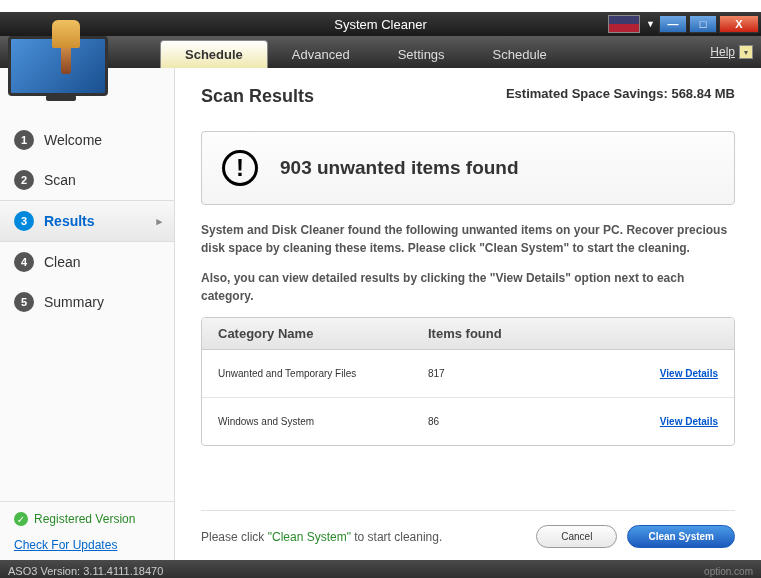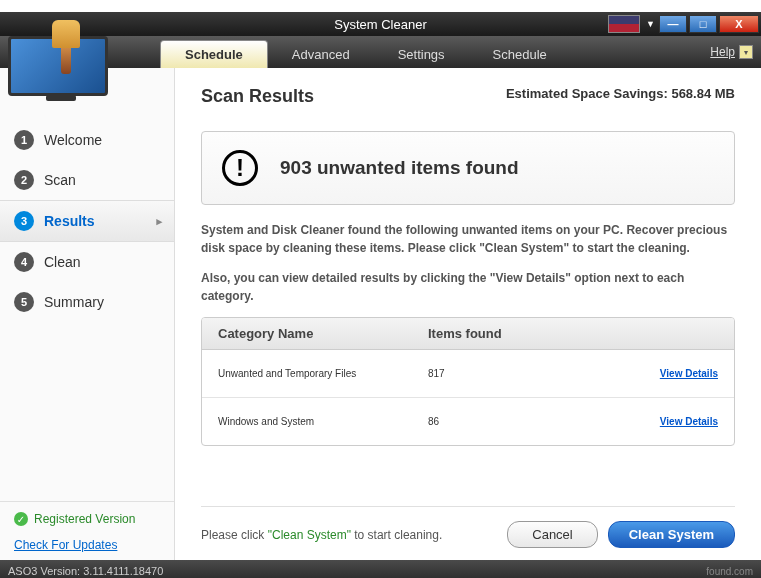--- a/index.html
+++ b/index.html
@@ -67,21 +67,21 @@
 .col-items { width: 160px; }
 .col-details { flex: 1; text-align: right; }
 .results-row { display: flex; padding: 18px 16px; font-size: 10px; color: #333; border-bottom: 1px solid #e4e4e4; align-items: center; }
 .results-row:last-child { border-bottom: none; }
 .view-details { color: #0055cc; font-weight: bold; text-decoration: underline; cursor: pointer; }
 
 .footer-row { margin-top: auto; display: flex; align-items: center; padding-top: 14px; border-top: 1px solid #e0e0e0; }
 .footer-hint { font-size: 12px; color: #555; }
 .clean-link { color: #2a8a2a; }
 .footer-btns { margin-left: auto; display: flex; gap: 10px; }
-.btn { padding: 5px 24px; border-radius: 12px; font-size: 13px; cursor: pointer; border: 1px solid #999; }
+.btn { padding: 5px 24px; border-radius: 12px; font-size: 10px; cursor: pointer; border: 1px solid #999; }
 .btn-cancel { background: linear-gradient(#fdfdfd, #e8e8e8); color: #333; }
 .btn-primary { background: linear-gradient(#4a9ae8, #1a5abb); color: #fff; border-color: #1a5abb; font-weight: bold; padding: 5px 20px; }
 
 
 .statusbar { height: 22px; background: linear-gradient(#4a4a4a, #2a2a2a); color: #ccc; font-size: 11px; display: flex; align-items: center; padding: 0 8px; }
 .statusbar-right { margin-left: auto; color: #888; font-size: 10px; }
 </style>
 </head>
 <body>
 
@@ -191,14 +191,14 @@
       <div class="footer-btns">
         <div class="btn btn-cancel">Cancel</div>
         <div class="btn btn-primary">Clean System</div>
       </div>
     </div>
   </div>
 </div>
 
 <div class="statusbar">
   <span>ASO3 Version: 3.11.4111.18470</span>
-  <span class="statusbar-right">found.com</span>
+  <span class="statusbar-right">option.com</span>
 </div>
 
 </body></html>

